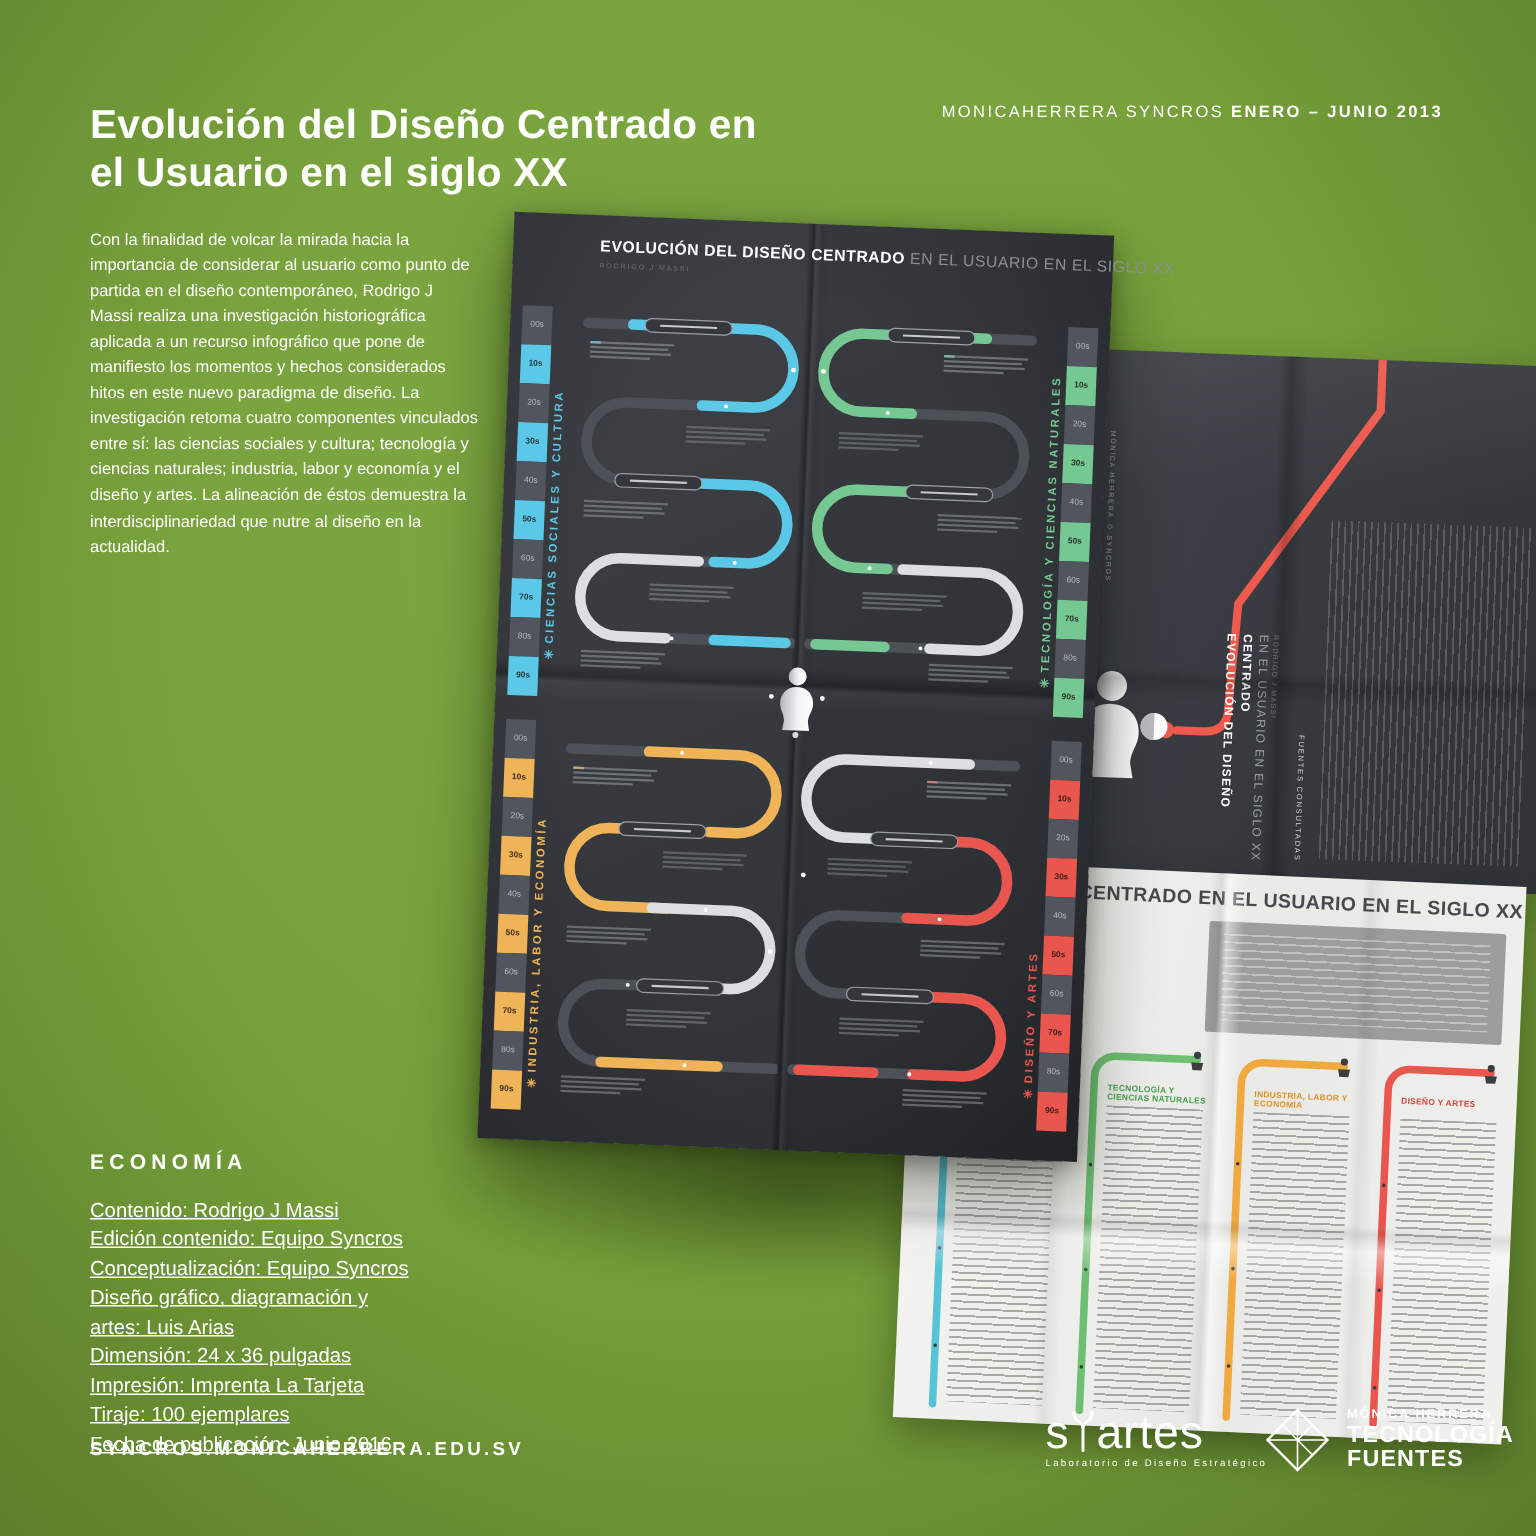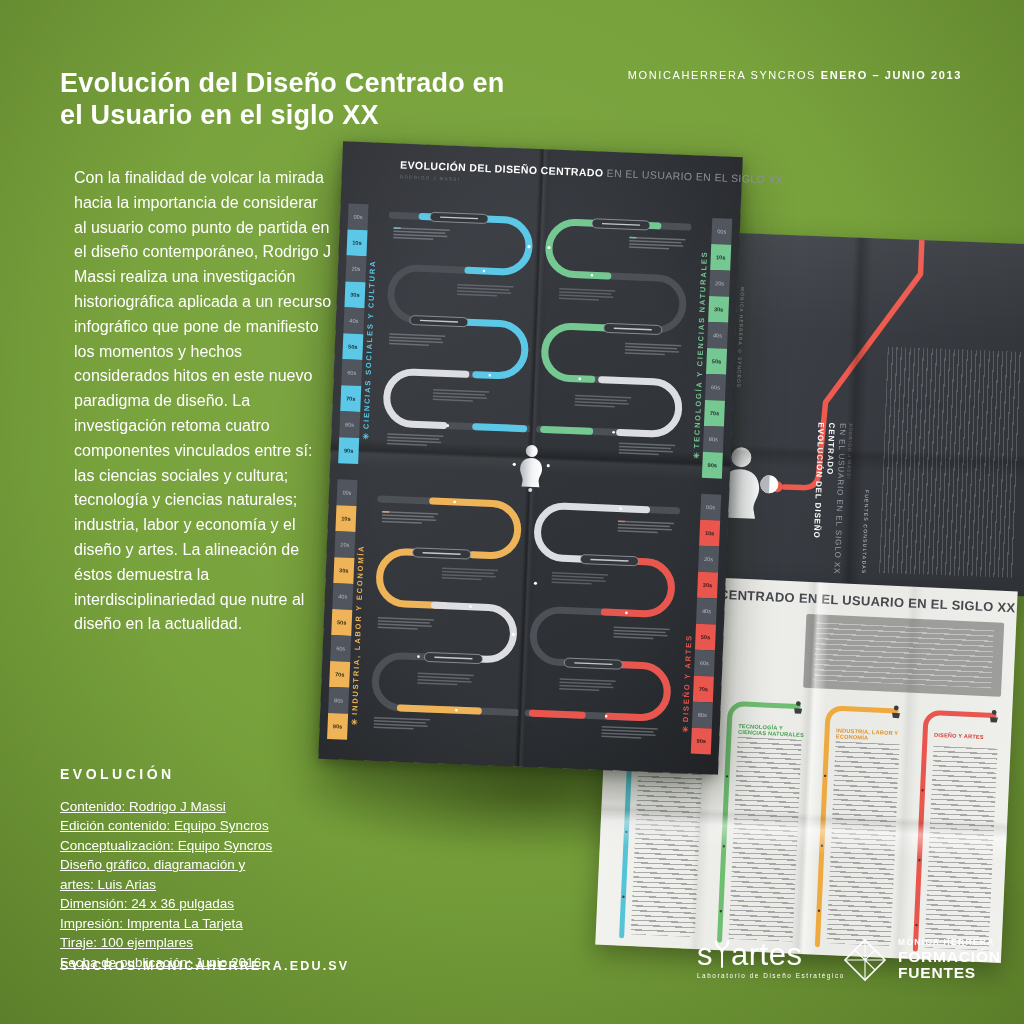--- a/index.html
+++ b/index.html
@@ -7,21 +7,21 @@
   .page{position:relative;width:1024px;height:1024px;overflow:hidden;
     background:radial-gradient(circle at 45% 35%, #7fa844 0%, #78a23c 45%, #688f31 100%);}
   .page::after{content:"";position:absolute;inset:0;pointer-events:none;
     background:radial-gradient(ellipse at 50% 42%, rgba(0,0,0,0) 55%, rgba(20,30,5,.16) 100%);}
 
   
   .pub-label{position:absolute;top:69px;right:62px;font-size:11px;letter-spacing:1.6px;color:#fff;z-index:6;}
   .pub-label b{font-weight:bold;}
   .page-title{position:absolute;left:60px;top:68px;width:460px;margin:0;font-size:27px;line-height:1.18;
     color:#fff;font-weight:bold;letter-spacing:.2px;z-index:6;}
-  .intro{position:absolute;left:60px;top:152px;width:260px;margin:14px;font-size:16px;line-height:1.55;color:#fff;z-index:6;}
+  .intro{position:absolute;left:60px;top:152px;width:260px;margin:0;font-size:11px;line-height:1.55;color:#fff;z-index:6;}
   .credits-heading{position:absolute;left:60px;top:766px;margin:0;font-size:14px;letter-spacing:3.5px;color:#fff;font-weight:bold;z-index:6;}
   .credits-body{position:absolute;left:60px;top:797px;width:285px;margin:0;font-size:13.5px;line-height:1.44;
     color:#fff;white-space:pre-line;z-index:6;text-decoration:underline;}
   .site-url{position:absolute;left:60px;top:959px;font-size:12.5px;font-weight:bold;letter-spacing:2.2px;color:#fff;z-index:6;}
 
   
   .logo-syncros{position:absolute;left:697px;top:940px;color:#fff;z-index:6;}
   .syn-word{display:flex;align-items:flex-end;font-size:31px;line-height:.85;letter-spacing:.5px;}
   .syn-word .glyph{margin:0 1px;}
   .syn-tag{font-size:6.4px;letter-spacing:1.55px;margin-top:4px;white-space:nowrap;}
@@ -397,21 +397,21 @@
         <circle cx="37" cy="22" r="1.6" fill="#ffffff"></circle>
     </svg>
   </div>
 
   <div class="pub-label">
     <span>MONICAHERRERA SYNCROS</span>
     <b>ENERO – JUNIO 2013</b>
   </div>
   <h1 class="page-title">Evolución del Diseño Centrado en el Usuario en el siglo XX</h1>
   <p class="intro">Con la finalidad de volcar la mirada hacia la importancia de considerar al usuario como punto de partida en el diseño contemporáneo, Rodrigo J Massi realiza una investigación historiográfica aplicada a un recurso infográfico que pone de manifiesto los momentos y hechos considerados hitos en este nuevo paradigma de diseño. La investigación retoma cuatro componentes vinculados entre sí: las ciencias sociales y cultura; tecnología y ciencias naturales; industria, labor y economía y el diseño y artes.  La alineación de éstos demuestra la interdisciplinariedad que nutre al diseño en la actualidad.</p>
-  <h2 class="credits-heading">EVOLUCIÓN</h2>
+  <h2 class="credits-heading">ECONOMÍA</h2>
   <p class="credits-body">Contenido: Rodrigo J Massi
 Edición contenido: Equipo Syncros
 Conceptualización: Equipo Syncros
 Diseño gráfico, diagramación y
 artes: Luis Arias
 Dimensión: 24 x 36 pulgadas
 Impresión: Imprenta La Tarjeta
 Tiraje: 100 ejemplares
 Fecha de publicación: Junio 2016</p>
   <div class="site-url">SYNCROS.MONICAHERRERA.EDU.SV</div>
@@ -429,18 +429,18 @@
     <div class="syn-tag">Laboratorio de Diseño Estratégico</div>
   </div>
 
   <div class="logo-mh">
     <svg width="46" height="46" viewBox="0 0 46 46">
       <path d="M23,3 L43,23 L23,43 L3,23 Z" fill="none" stroke="#ffffff" stroke-width="1.6"></path>
       <path d="M23,3 L23,23 L43,23 M23,43 L23,23 L3,23 M13,13 L33,33 M33,13 L23,23" fill="none" stroke="#ffffff" stroke-width="1.1"></path>
     </svg>
     <div class="mh-text">
       <div class="mh-top">MÓNICA HERRERA</div>
-      <div class="mh-big">FORMACIÓN</div>
+      <div class="mh-big">TECNOLOGÍA</div>
       <div class="mh-big">FUENTES</div>
     </div>
   </div>
 
 </div>
 
 </body></html>

